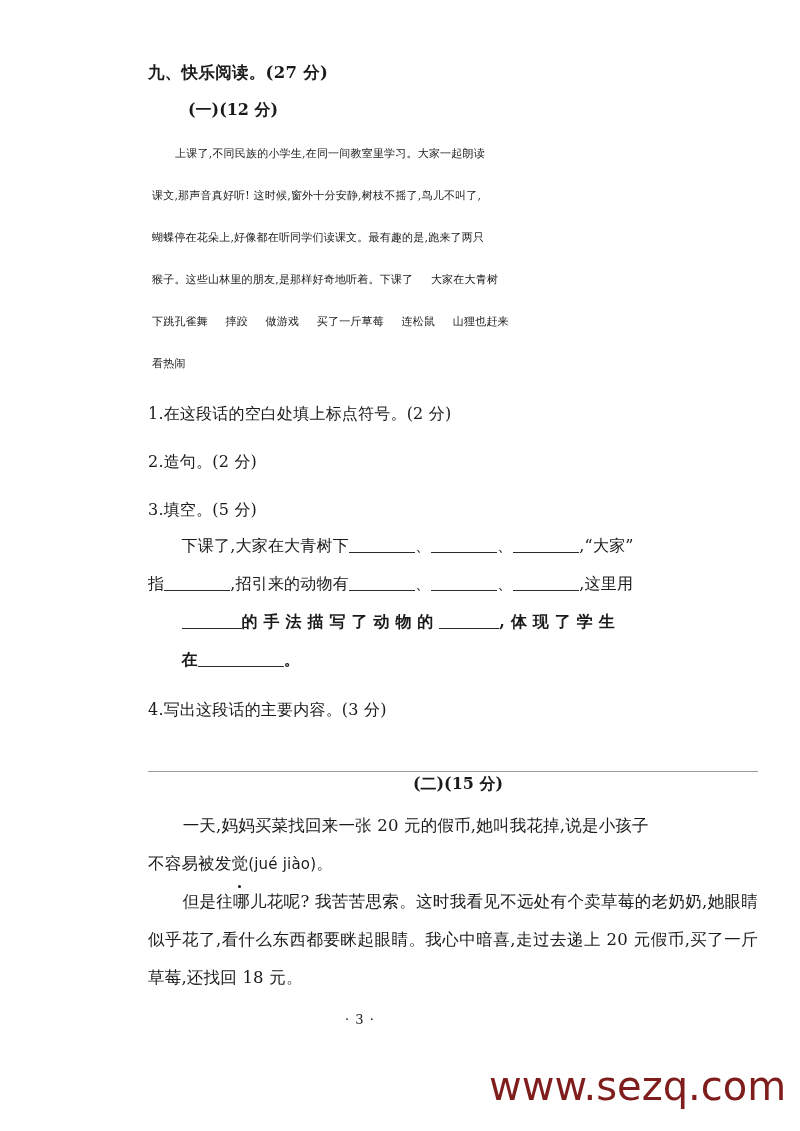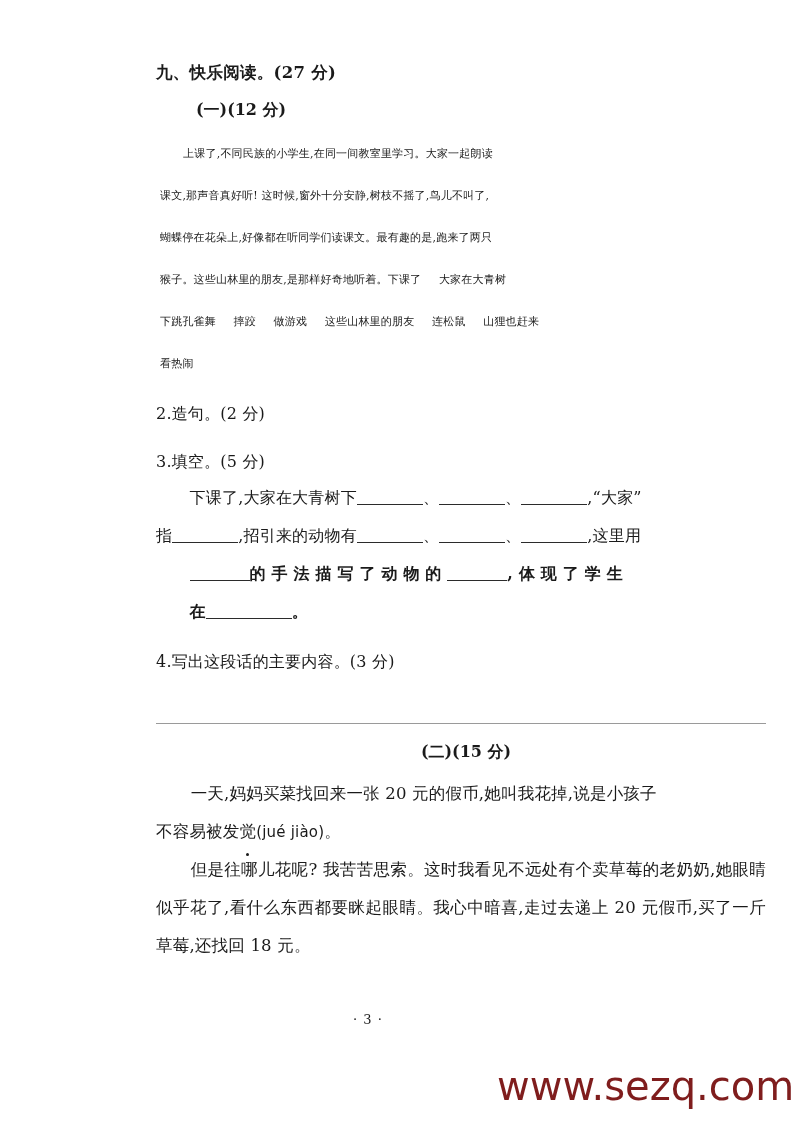--- a/index.html
+++ b/index.html
@@ -11,21 +11,21 @@
     width: 800px;
     height: 1131px;
     position: relative;
     overflow: hidden;
     font-family: "DejaVu Serif", "Liberation Serif", serif;
     color: #1a1a1a;
   }
 
   .page {
     position: absolute;
-    left: 8px; top: 0;
+    left: 0; top: 0;
     width: 720px;
     height: 1131px;
     background: #fff;
   }
 
   .content {
     position: absolute;
     left: 148px;
     top: 62px;
     width: 610px;
@@ -44,21 +44,21 @@
     text-align: left;
     font-weight: bold;
     font-size: 16px;
     margin: 0 0 14px 0;
     padding-left: 40px;
   }
   .sub-heading-2 {
     text-align: center;
     font-weight: bold;
     font-size: 16px;
-    margin: 18px 0 12px 0;
+    margin: 2px 0 12px 0;
     padding-left: 10px;
   }
 
   
   .para {
     font-size: 11px;
     line-height: 38px;
     text-align: justify;
     text-justify: inter-character;
     margin: 4px;
@@ -186,24 +186,27 @@
 
     <div class="sub-heading">(一)(12 分)</div>
 
     <div class="para" style="text-indent:2.1em;">上课了,不同民族的小学生,在同一间教室里学习。大家一起朗读</div>
     <div class="para">课文,那声音真好听! 这时候,窗外十分安静,树枝不摇了,鸟儿不叫了,</div>
     <div class="para">蝴蝶停在花朵上,好像都在听同学们读课文。最有趣的是,跑来了两只</div>
     <div class="para">
       <span>猴子。这些山林里的朋友,是那样好奇地听着。下课了</span><span class="gap"></span><span>大家在大青树</span>
     </div>
     <div class="para">
-      <span>下跳孔雀舞</span><span class="gap"></span><span>摔跤</span><span class="gap"></span><span>做游戏</span><span class="gap"></span><span>这些山林里的朋友</span><span class="gap"></span><span>连松鼠</span><span class="gap"></span><span>山狸也赶来</span>
+      <span>下跳孔雀舞</span><span class="gap"></span><span>摔跤</span><span class="gap"></span><span>做游戏</span><span class="gap"></span><span>买了一斤草莓</span><span class="gap"></span><span>连松鼠</span><span class="gap"></span><span>山狸也赶来</span>
     </div>
     <div class="para">看热闹</div>
 
+    <div class="question">
+      <span class="q-num">1.</span><span>在这段话的空白处填上标点符号。(2 分)</span>
+    </div>
 
     <div class="question">
       <span class="q-num">2.</span><span>造句。(2 分)</span>
     </div>
 
     <div class="question">
       <span class="q-num">3.</span><span>填空。(5 分)</span>
     </div>
 
     <div class="fill-line indent">

